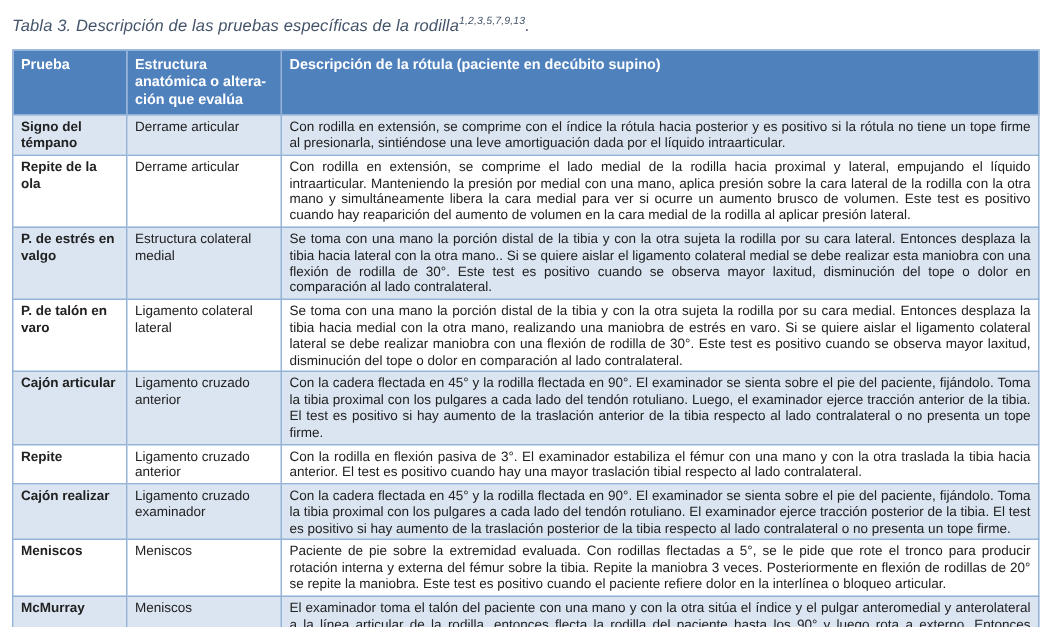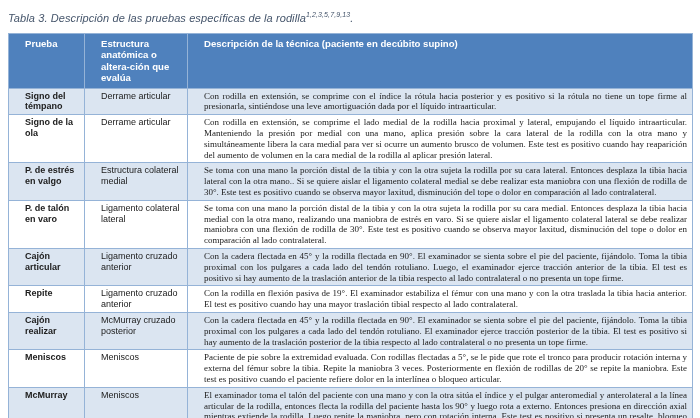--- a/index.html
+++ b/index.html
@@ -28,67 +28,67 @@
   table.knee{
     border-collapse:collapse;
     table-layout:fixed;
     width:685px;
   }
   table.knee col.c1{width:76px;}
   table.knee col.c2{width:103px;}
   table.knee th, table.knee td{
     border:1px solid var(--border);
     vertical-align:top;
-    padding:2px 5px 2px 16px;
+    padding:2px 5px 2px 5px;
   }
   table.knee th{
     background:var(--header-bg);
     color:var(--header-text);
     font-size:9.6px;
     line-height:11.5px;
     text-align:left;
     font-weight:bold;
     padding-top:4px;padding-bottom:4px;
   }
   table.knee td{
     font-size:9px;
     line-height:10.8px;
     color:var(--body-text);
   }
   td.prueba{font-weight:bold;}
-  td.descripcion{text-align:justify;font-family:Liberation Serif, serif;}
+  td.descripcion{text-align:justify;}
   tr.band td{background:var(--band-bg);}
 </style>
 </head>
 <body>
 
 <div class="page">
   <p class="caption"><span>Tabla 3. Descripción de las pruebas específicas de la rodilla</span><sup>1,2,3,5,7,9,13</sup><span>.</span></p>
 
   <table class="knee">
     <colgroup>
       <col class="c1">
         <col class="c2">
         <col class="c3">
     </colgroup>
     <thead>
       <tr>
         <th>Prueba</th>
         <th>Estructura anatómica o altera-ción que evalúa</th>
-        <th>Descripción  de la técnica (paciente en decúbito supino)</th>
+        <th>Descripción  de la rótula (paciente en decúbito supino)</th>
       </tr>
     </thead>
     <tbody>
         <tr class="band">
     <td class="prueba">Signo del témpano</td>
     <td class="estructura">Derrame articular</td>
     <td class="descripcion">Con rodilla en extensión, se comprime con el índice la rótula hacia posterior y es positivo si la rótula no tiene un tope firme al presionarla, sintiéndose una leve amortiguación dada por el líquido intraarticular.</td>
   </tr>
         <tr>
-    <td class="prueba">Signo de la ola</td>
+    <td class="prueba">Repite de la ola</td>
     <td class="estructura">Derrame articular</td>
     <td class="descripcion">Con rodilla en extensión, se comprime el lado medial de la rodilla hacia proximal y lateral, empujando el líquido intraarticular. Manteniendo la presión por medial con una mano, aplica presión sobre la cara lateral de la rodilla con la otra mano y simultáneamente libera la cara medial para ver si ocurre un aumento brusco de volumen. Este test es positivo cuando hay reaparición del aumento de volumen en la cara medial de la rodilla al aplicar presión lateral.</td>
   </tr>
         <tr class="band">
     <td class="prueba">P. de estrés en valgo</td>
     <td class="estructura">Estructura colateral medial</td>
     <td class="descripcion">Se toma con una mano la porción distal de la tibia y con la otra sujeta la rodilla por su cara lateral. Entonces desplaza la tibia hacia lateral con la otra mano.. Si se quiere aislar el ligamento colateral medial  se debe realizar esta maniobra con una flexión de rodilla de 30°. Este test es positivo cuando se observa mayor laxitud, disminución del tope o dolor en comparación al lado contralateral.</td>
   </tr>
         <tr>
     <td class="prueba">P. de talón en varo</td>
@@ -96,25 +96,25 @@
     <td class="descripcion">Se toma con una mano la porción distal de la tibia y con la otra sujeta la rodilla por su cara medial. Entonces desplaza la tibia hacia medial con la otra mano, realizando una maniobra de estrés en varo. Si se quiere aislar el ligamento colateral lateral se debe realizar maniobra con una flexión de rodilla de 30°. Este test es positivo cuando se observa mayor laxitud, disminución del tope o dolor en comparación al lado contralateral.</td>
   </tr>
         <tr class="band">
     <td class="prueba">Cajón articular</td>
     <td class="estructura">Ligamento cruzado anterior</td>
     <td class="descripcion">Con la cadera flectada en 45° y la rodilla flectada en 90°. El examinador se sienta sobre el pie del paciente, fijándolo. Toma la tibia proximal con los pulgares a cada lado del tendón rotuliano. Luego, el examinador ejerce tracción anterior de la tibia. El test es positivo si hay aumento de la traslación anterior de la tibia respecto al lado contralateral o no presenta un tope firme.</td>
   </tr>
         <tr>
     <td class="prueba">Repite</td>
     <td class="estructura">Ligamento cruzado anterior</td>
-    <td class="descripcion">Con la rodilla en flexión pasiva de 19°. El examinador estabiliza el fémur con una mano y con la otra traslada la tibia hacia anterior. El test es positivo cuando hay una mayor traslación tibial respecto al lado contralateral.</td>
+    <td class="descripcion">Con la rodilla en flexión pasiva de 3°. El examinador estabiliza el fémur con una mano y con la otra traslada la tibia hacia anterior. El test es positivo cuando hay una mayor traslación tibial respecto al lado contralateral.</td>
   </tr>
         <tr class="band">
     <td class="prueba">Cajón realizar</td>
-    <td class="estructura">McMurray cruzado posterior</td>
+    <td class="estructura">Ligamento cruzado examinador</td>
     <td class="descripcion">Con la cadera flectada en 45° y la rodilla flectada en 90°. El examinador se sienta sobre el pie del paciente, fijándolo. Toma la tibia proximal con los pulgares a cada lado del tendón rotuliano. El examinador ejerce tracción posterior de la tibia. El test es positivo si hay aumento de la traslación posterior de la tibia respecto al lado contralateral o no presenta un tope firme.</td>
   </tr>
         <tr>
     <td class="prueba">Meniscos</td>
     <td class="estructura">Meniscos</td>
     <td class="descripcion">Paciente de pie sobre la extremidad evaluada. Con rodillas flectadas a 5°, se le pide que rote el tronco para producir rotación interna y externa del fémur sobre la tibia. Repite la maniobra 3 veces. Posteriormente en flexión de rodillas de 20° se repite la maniobra. Este test es positivo cuando el paciente refiere dolor en la interlínea o bloqueo articular.</td>
   </tr>
         <tr class="band">
     <td class="prueba">McMurray</td>
     <td class="estructura">Meniscos</td>

